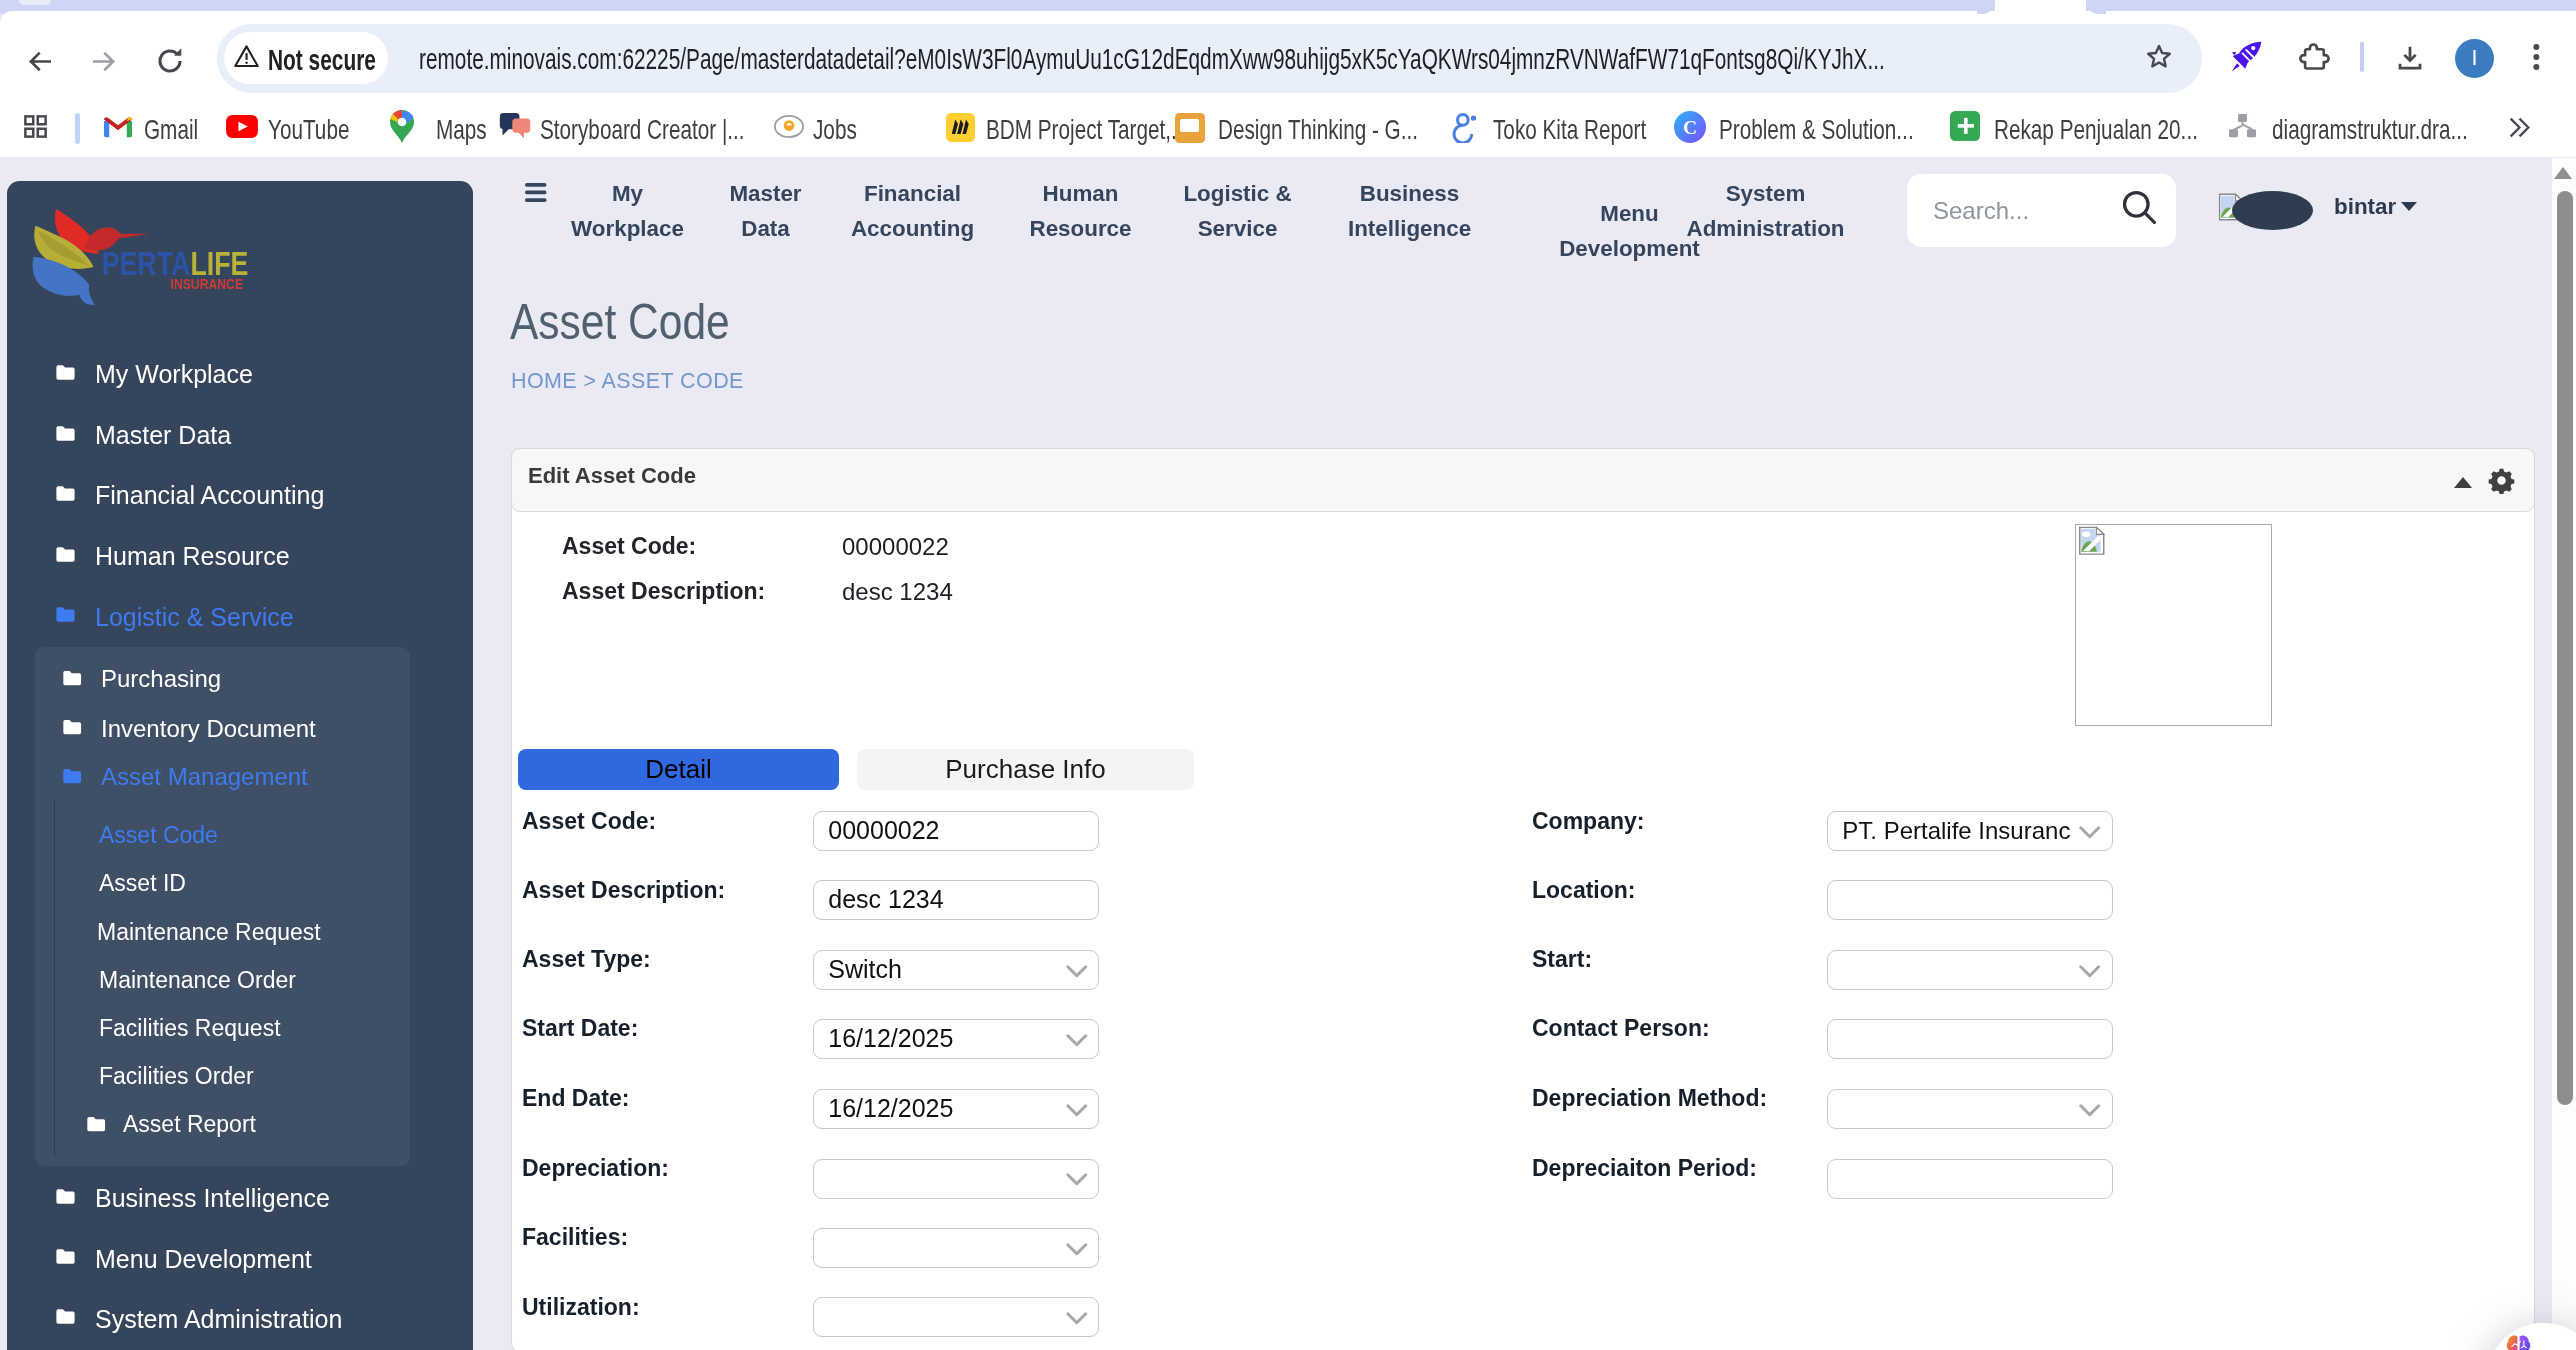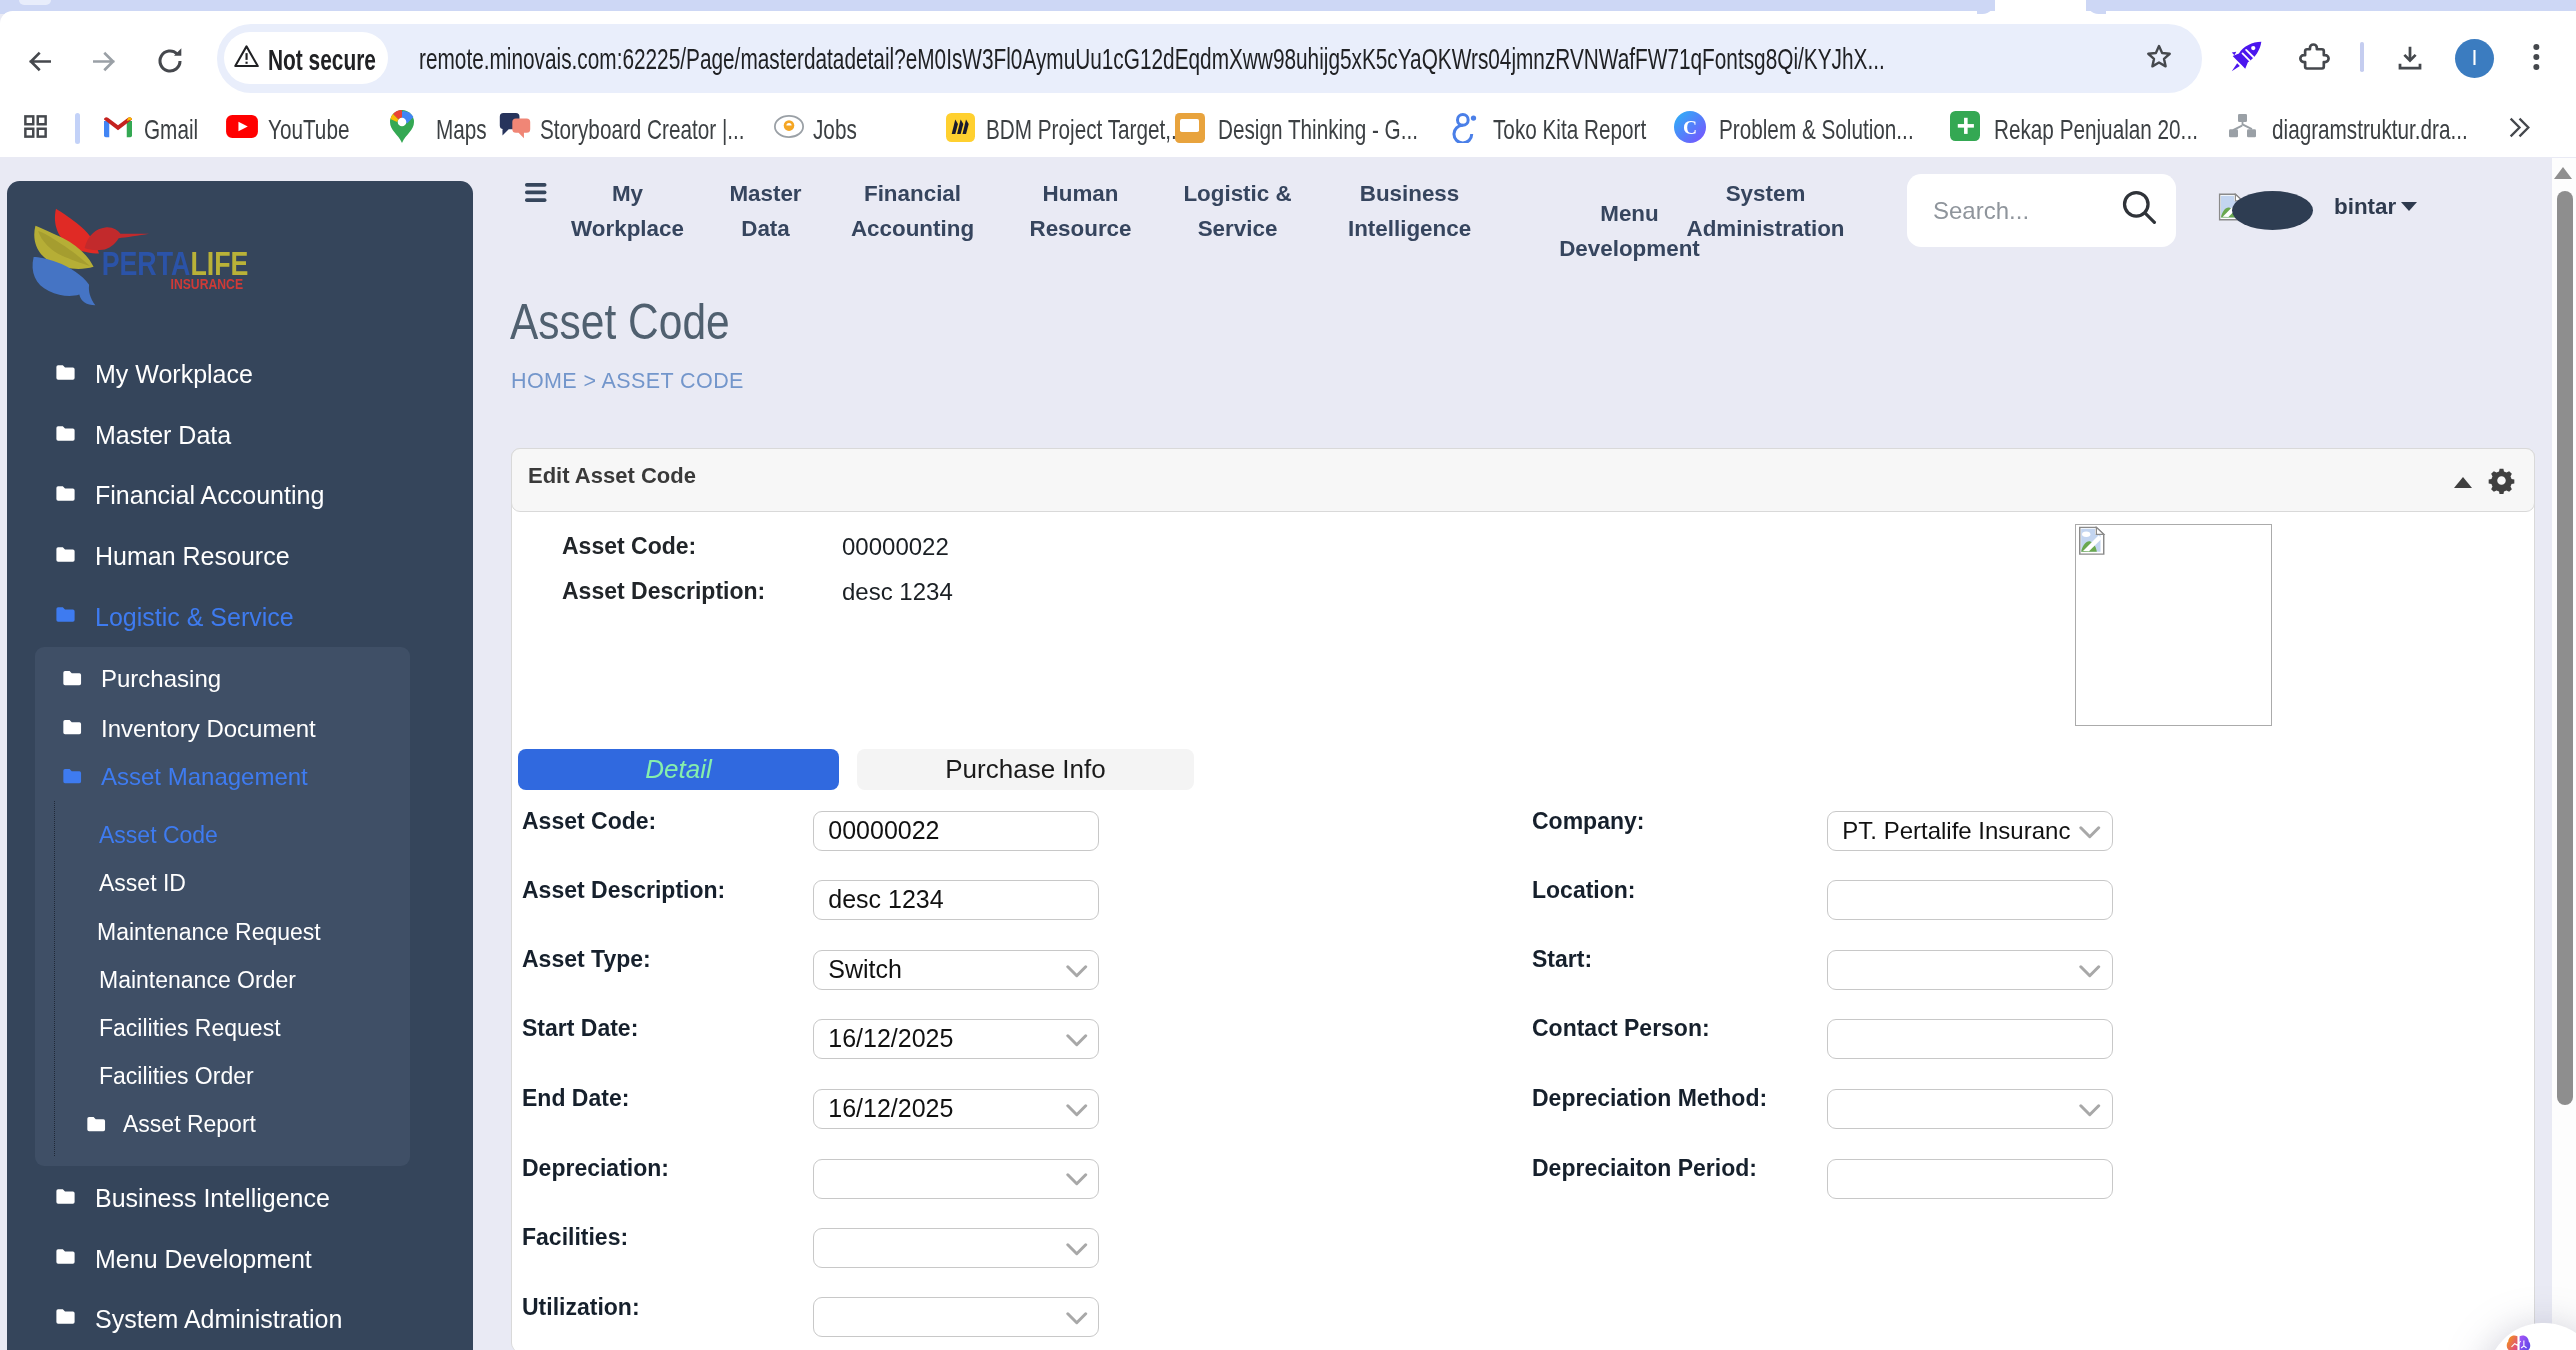--- a/index.html
+++ b/index.html
@@ -48,21 +48,21 @@
   #cardhead { left:511px; top:448px; width:2024px; height:64px; background:#f7f7f7; border:1.8px solid #d9d9d9; border-radius:9px; }
   #cardtitle { left:528px; top:463px; font-size:22px; font-weight:600; color:#3a3a3a; }
   #collapse { left:2454px; top:477px; width:0; height:0; border-left:9px solid transparent; border-right:9px solid transparent; border-bottom:11.6px solid #404040; }
 
   .ilabel { position:absolute; font-size:23px; font-weight:700; color:#212529; white-space:nowrap; }
   .ival { position:absolute; font-size:24px; color:#1a1f24; white-space:nowrap; }
 
   #imgbox { left:2075px; top:524px; width:197px; height:202px; border:1.8px solid #ababab; }
 
   .tab { position:absolute; top:749px; height:41px; border-radius:8px; font-size:26px; text-align:center; line-height:41px; }
-  #tabdetail { left:518px; width:321px; background:#3069df; color:#86efac;font-style:italic; }
+  #tabdetail { left:518px; width:321px; background:#3069df; color:#000000; }
   #tabpurchase { left:857px; width:337px; background:#f4f4f4; color:#1b1b1b; }
 
   .flabel { position:absolute; font-size:23px; font-weight:700; color:#16202c; white-space:nowrap; }
   .input { position:absolute; width:286px; height:40px; border:1.8px solid #c8c8c8; border-radius:9px; background:#fff; font-size:25px; color:#111; line-height:37px; padding-left:14.3px; white-space:nowrap; overflow:hidden; }
   .inputR { width:284px; }
 
   
   #sbtrack { left:2552px; top:158px; width:24px; height:1193px; background:#fdfdfd; }
   #sbthumb { left:2557px; top:191px; width:16px; height:914px; background:#8e8e8e; border-radius:8px; }
   #sbarrow { left:2554px; top:167px; width:0; height:0; border-left:9.8px solid transparent; border-right:9.8px solid transparent; border-bottom:12.5px solid #8f8f8f; }

